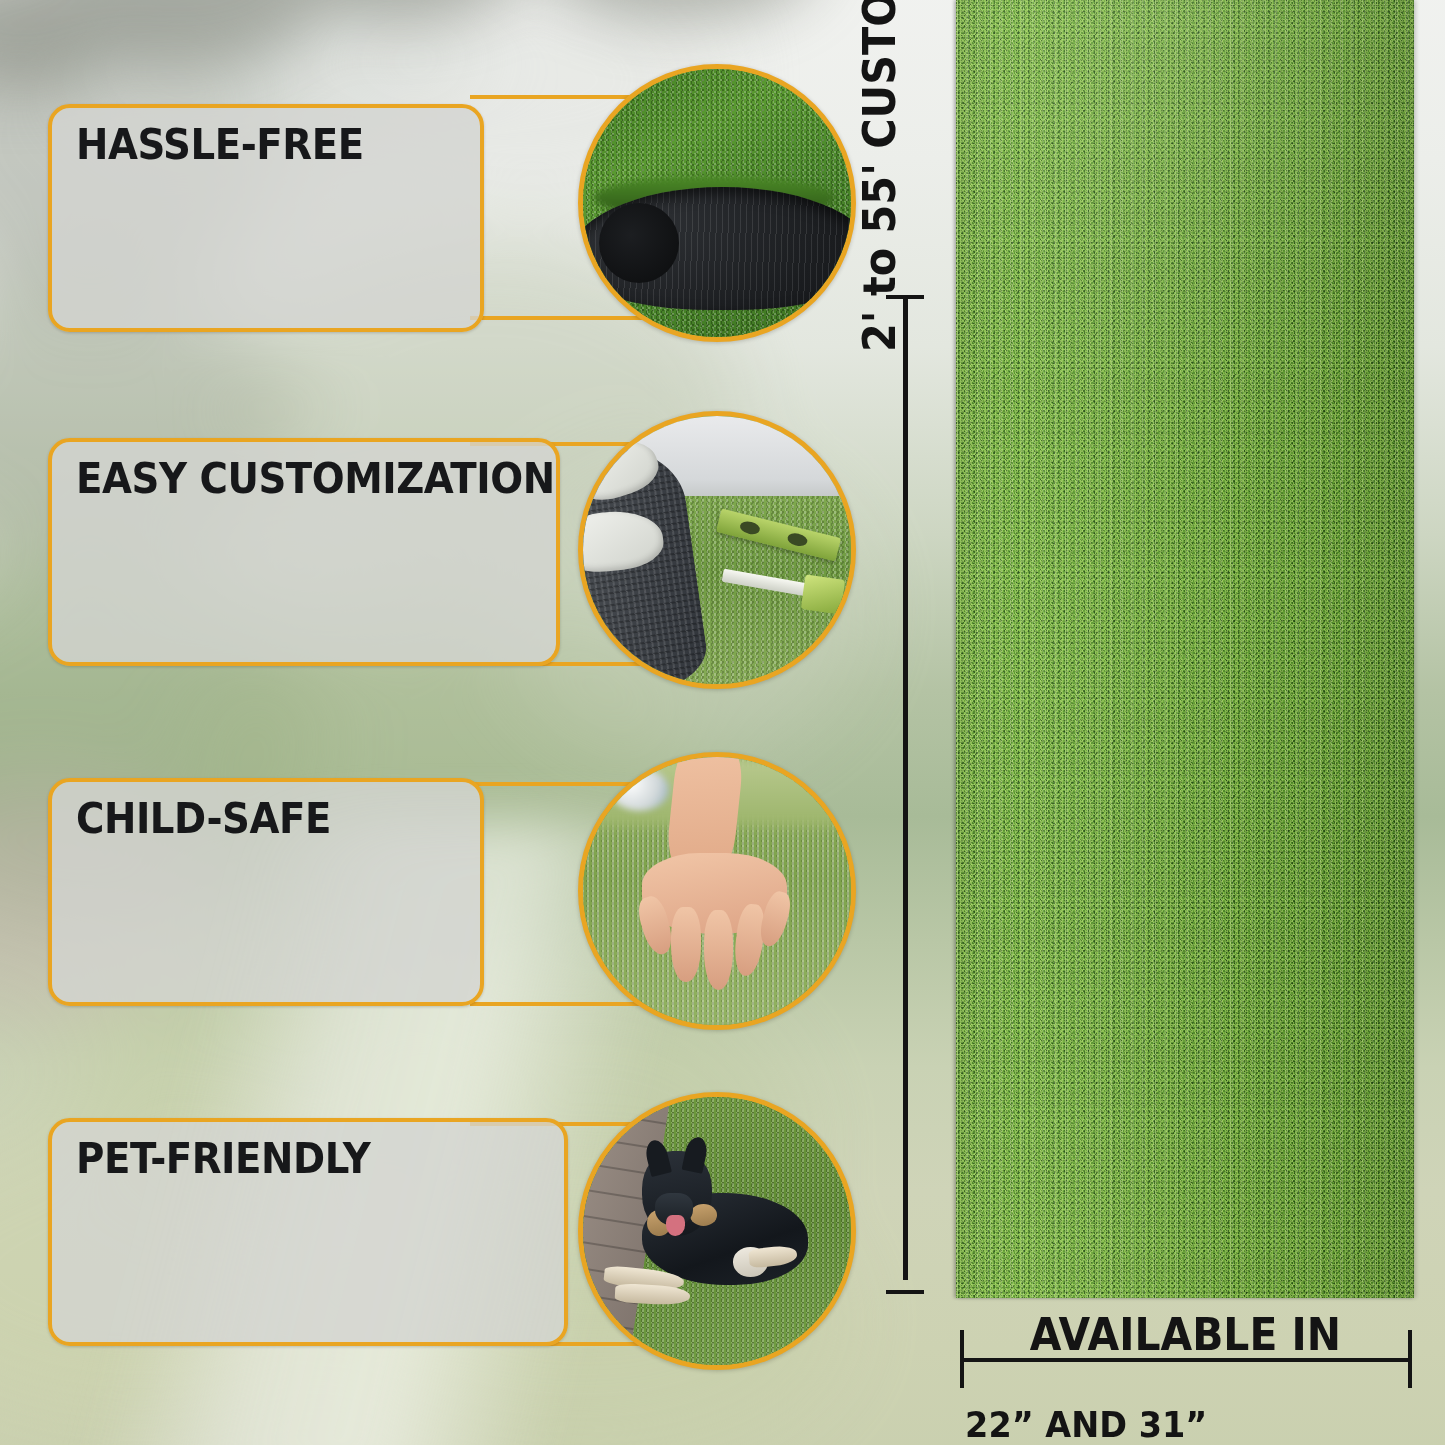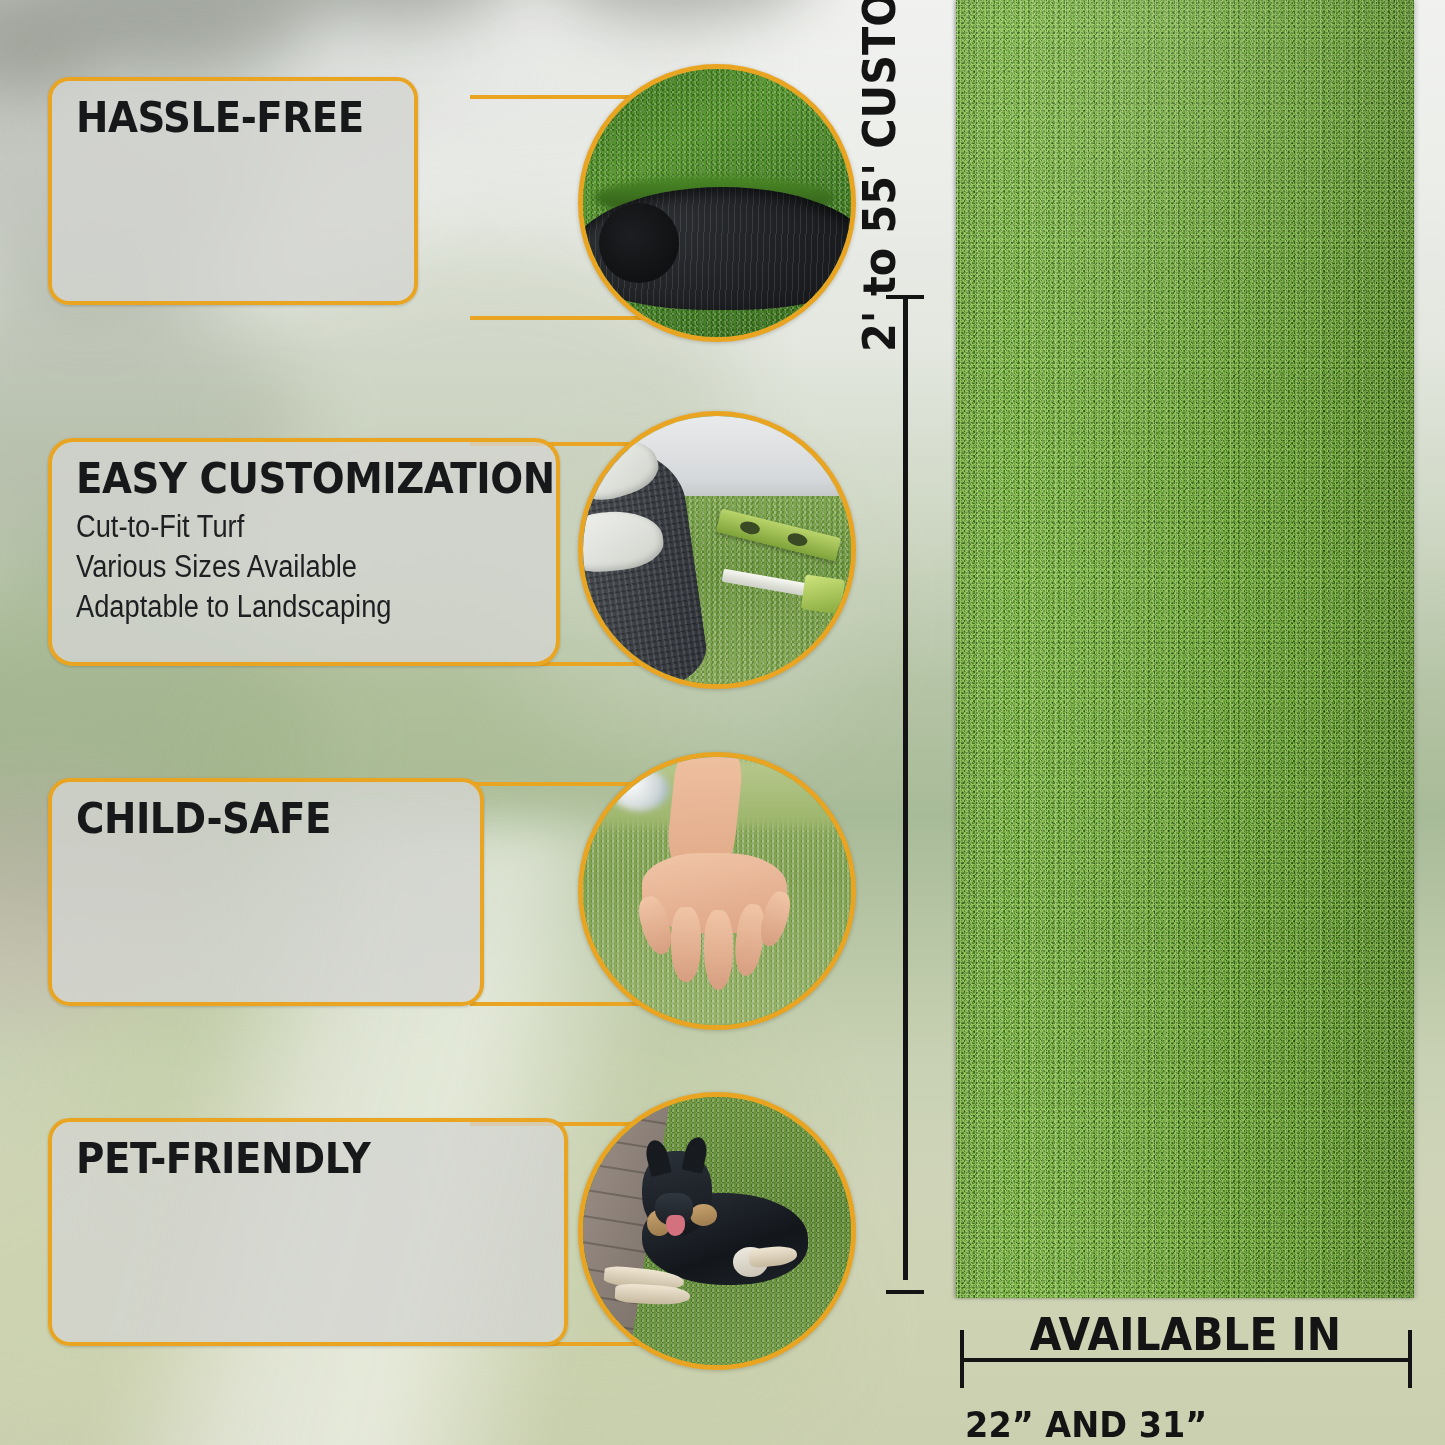--- a/index.html
+++ b/index.html
@@ -415,43 +415,38 @@
   <div class="tbase"></div>
   <div class="spk spk1"></div>
   <div class="spk spk2"></div>
   <div class="spk spk3"></div>
   <div class="tshade"></div>
 </div>
 
 <div class="connector" style="left:470px; top:95px; width:200px;"></div>
 <div class="connector" style="left:470px; top:316px; width:200px;"></div>
 
-<div class="card" style="left:48px; top:77px; width:370px; height:228px;border-radius:21px;">
+<div class="card" style="left:48px; top:104px; width:436px; height:228px;">
   <h2>HASSLE-FREE</h2>
 </div>
 
 <div class="circle" style="left:578px; top:64px; width:278px; height:278px;">
   <div class="ph">
     <div class="p1-grass"></div>
     <div class="p1-lip"></div>
     <div class="p1-roll"></div>
     <div class="p1-fold"></div>
   </div>
 </div>
 
 <div class="connector" style="left:470px; top:442px; width:200px;"></div>
 <div class="connector" style="left:470px; top:662px; width:200px;"></div>
 
-<div class="card" style="left:48px; top:438px; width:512px; height:228px;border-radius:25px;">
+<div class="card" style="left:48px; top:438px; width:512px; height:228px;">
   <h2>EASY CUSTOMIZATION</h2>
-  <ul>
-    <li>Cut-to-Fit Turf</li>
-    <li>Various Sizes Available</li>
-    <li>Adaptable to Landscaping</li>
-  </ul>
 </div>
 
 <div class="circle" style="left:578px; top:411px; width:278px; height:278px;">
   <div class="ph">
     <div class="p2-wall"></div>
     <div class="p2-turf"></div>
     <div class="p2-roll"></div>
     <div class="p2-glove p2-g1"></div>
     <div class="p2-glove p2-g2"></div>
     <div class="p2-level"></div>

